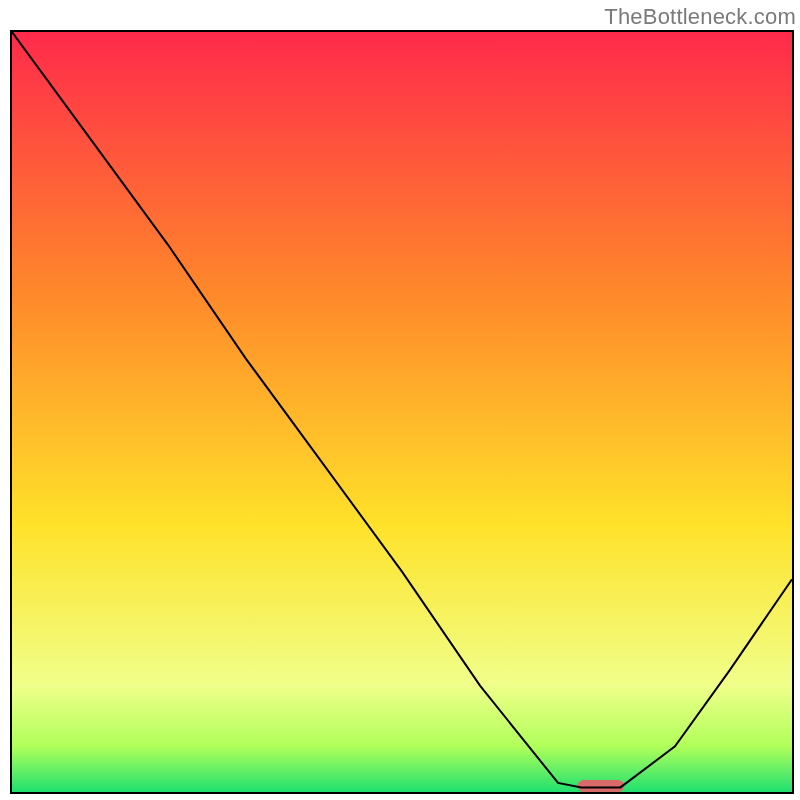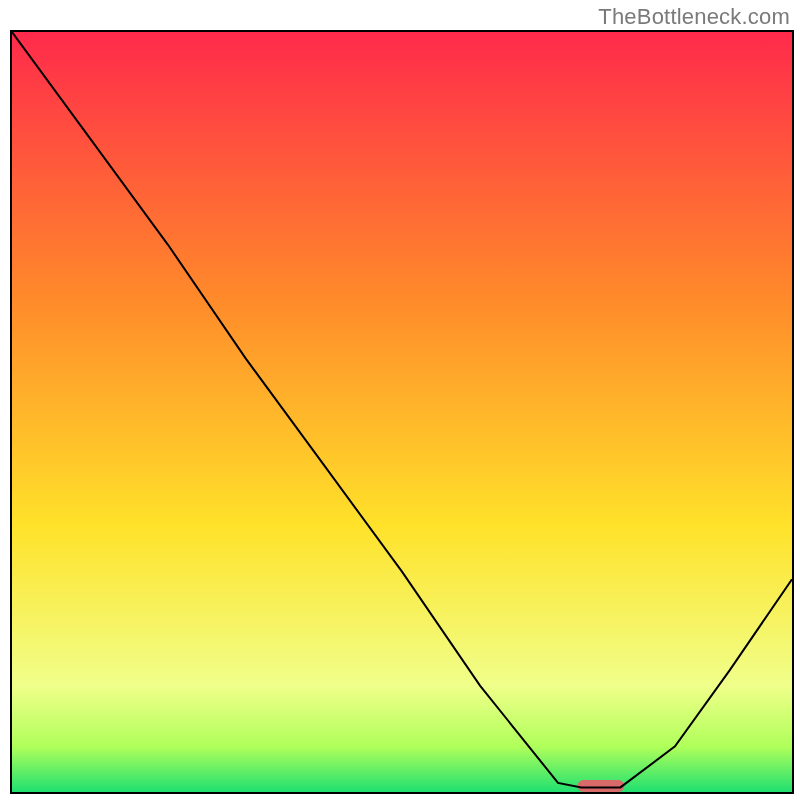--- a/index.html
+++ b/index.html
@@ -12,21 +12,21 @@
     overflow: hidden;
   }
   .frame {
     position: relative;
     width: 800px;
     height: 800px;
   }
   .watermark {
     position: absolute;
     top: 4px;
-    right: 10px;
+    right: 4px;
     color: #7a7a7a;
     font-size: 22px;
     font-weight: 500;
     letter-spacing: 0.2px;
     z-index: 20;
   }
   .plot-outer {
     position: absolute;
     left: 10px;
     top: 30px;

